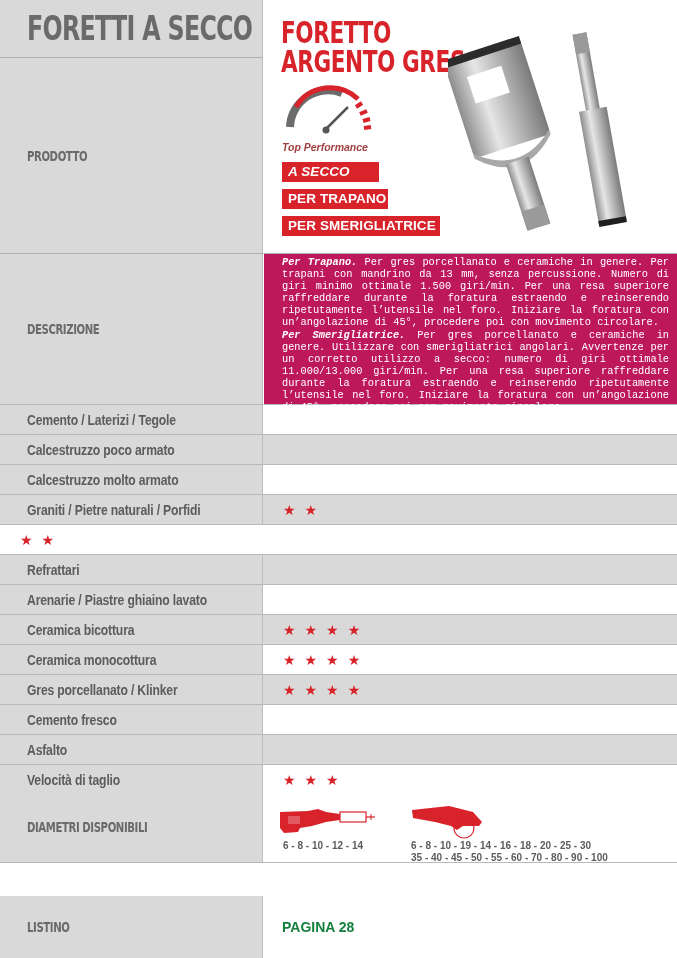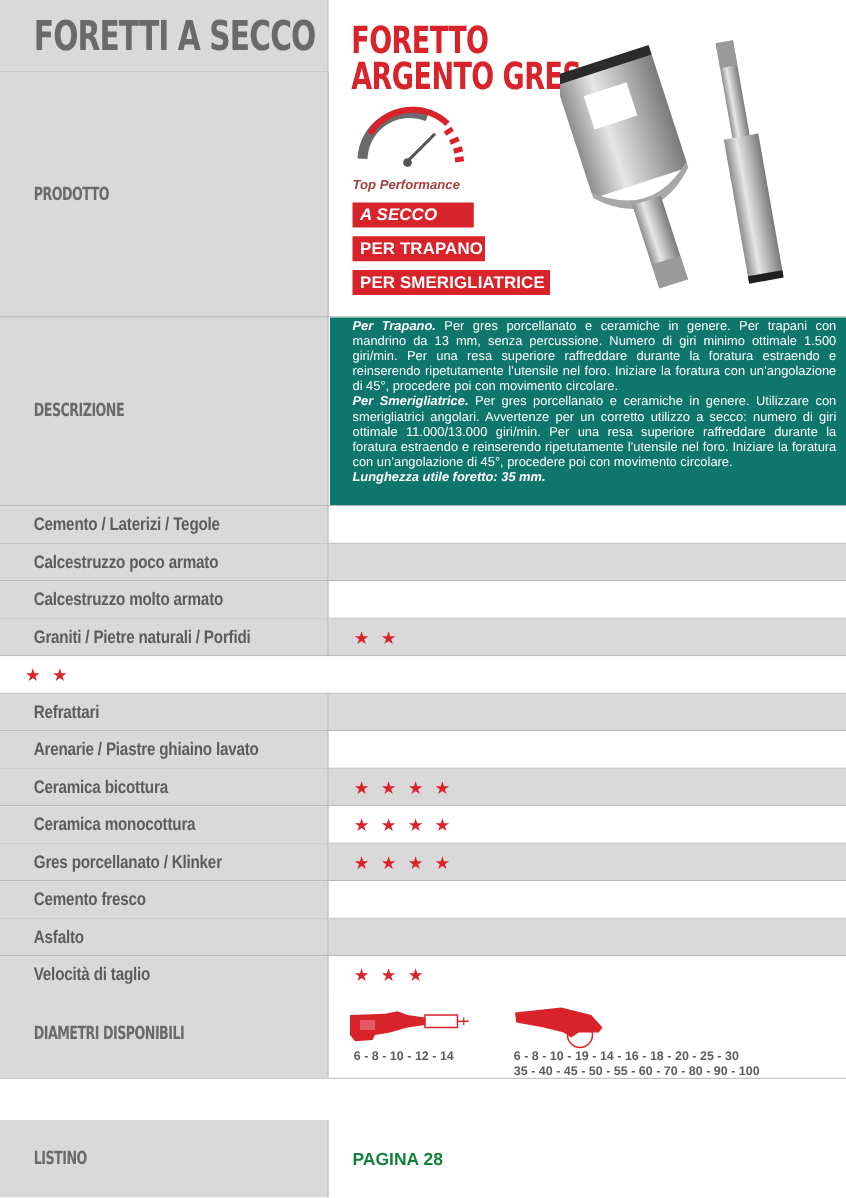--- a/index.html
+++ b/index.html
@@ -13,21 +13,21 @@
   .rc.grey { background: #d9d9d9; }
   .cond { font-family: "DejaVu Sans", sans-serif; font-weight: bold; letter-spacing: -0.6px; transform: scaleX(0.78); transform-origin: left center; white-space: nowrap; display: inline-block; }
   .hdr-title { font-size: 33px; color: #6a6a6a; letter-spacing: -1px; transform: scaleX(0.72); }
   .sec-label { font-size: 14.5px; color: #6a6a6a; transform: scaleX(0.7); }
   .mat-label { font-family: "Liberation Sans", sans-serif; font-weight: bold; font-size: 14.5px; color: #5c5c5c; transform: scaleX(0.84); transform-origin: left center; white-space: nowrap; display: inline-block; letter-spacing: -0.2px; }
   .prod-title { position: absolute; left: 18px; top: 18px; font-size: 30px; line-height: 29px; color: #d8232a; transform: scaleX(0.72); transform-origin: left top; }
   .prod-title span { display: block; }
   .gauge { position: absolute; left: 19px; top: 85px; width: 92px; height: 70px; }
   .badge { position: absolute; left: 19px; height: 20px; background: #d8232a; color: #fff; font-weight: bold; font-size: 13.5px; line-height: 20px; padding-left: 6px; letter-spacing: 0.1px; }
   .product-img { position: absolute; left: 185px; top: 22px; width: 210px; height: 215px; }
-  .desc-box { position: absolute; left: 1px; top: 0; right: 0; bottom: 0; background: #0f766e; color: #fff; padding: 2px 8px 0 18px; font-size: 10.3px; line-height: 12.1px; text-align: justify; }
+  .desc-box { position: absolute; left: 1px; top: 0; right: 0; bottom: 0; background: #be185d; color: #fff; padding: 2px 8px 0 18px; font-size: 10.3px; line-height: 12.1px; text-align: justify; font-family: Liberation Mono, monospace; }
   .desc-box b { font-style: italic; font-weight: bold; }
   .desc-box p { margin: 0; }
   .stars { position: absolute; left: 20px; top: 50%; transform: translateY(-50%); color: #d8232a; font-size: 14px; letter-spacing: 9px; white-space: nowrap; }
   .diam-tool { position: absolute; }
   .diam-text { position: absolute; font-size: 10px; font-weight: bold; color: #5c5c5c; line-height: 12px; white-space: nowrap; }
   .listino-val { position: absolute; left: 19px; top: 50%; transform: translateY(-50%); font-size: 14px; font-weight: bold; color: #15803d; }
 </style>
 </head>
 <body>
 

